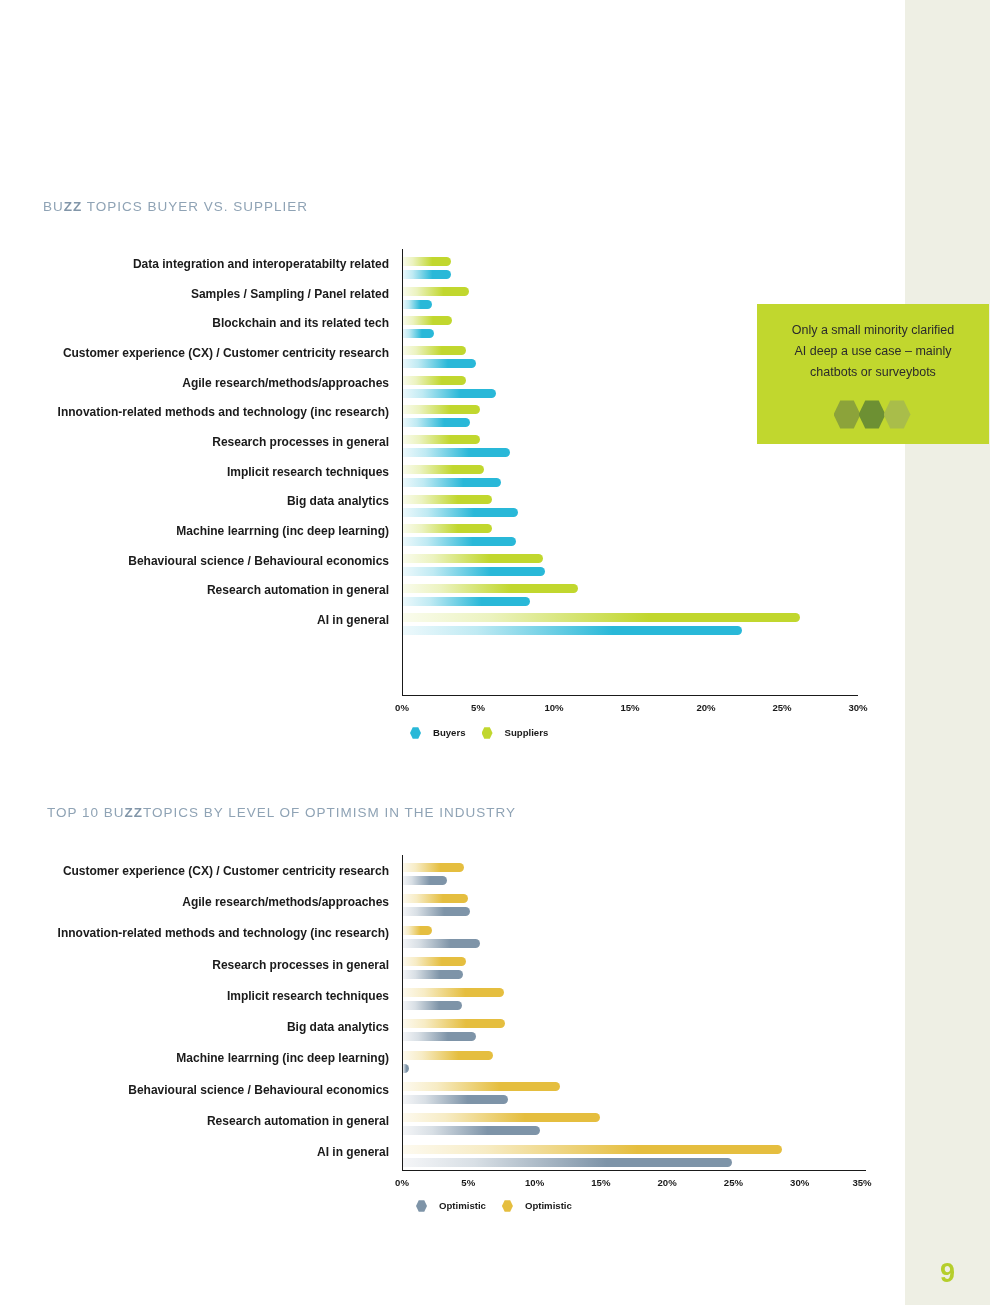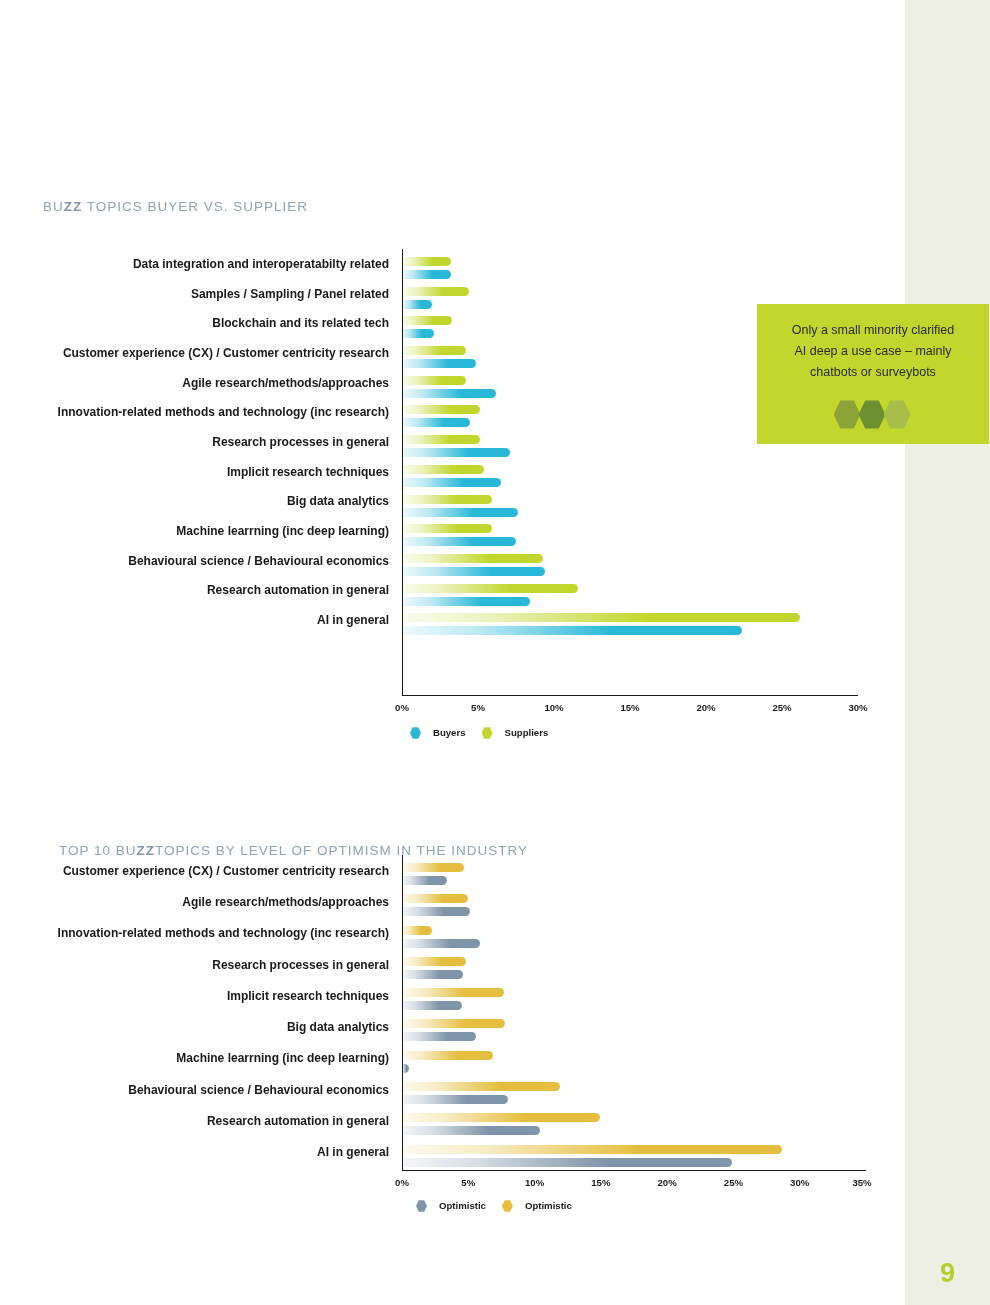--- a/index.html
+++ b/index.html
@@ -35,21 +35,21 @@
   .section-title {
     position: absolute;
     color: #8fa3b5;
     font-size: 13.5px;
     letter-spacing: 1.0px;
     font-family: "Liberation Sans", sans-serif;
     white-space: nowrap;
   }
   .section-title .bold { font-weight: bold; color:#8296a9; }
   #title-1 { left: 43px; top: 199px; }
-  #title-2 { left: 59px; top: 805px; margin-top: 38px; }
+  #title-2 { left: 47px; top: 805px; }
 
   
   .chart { position: absolute; }
   .chart-rows { position: absolute; left: 0; top: 0; }
   .row {
     position: relative;
     height: var(--rowh);
     display: flex;
     align-items: center;
   }

